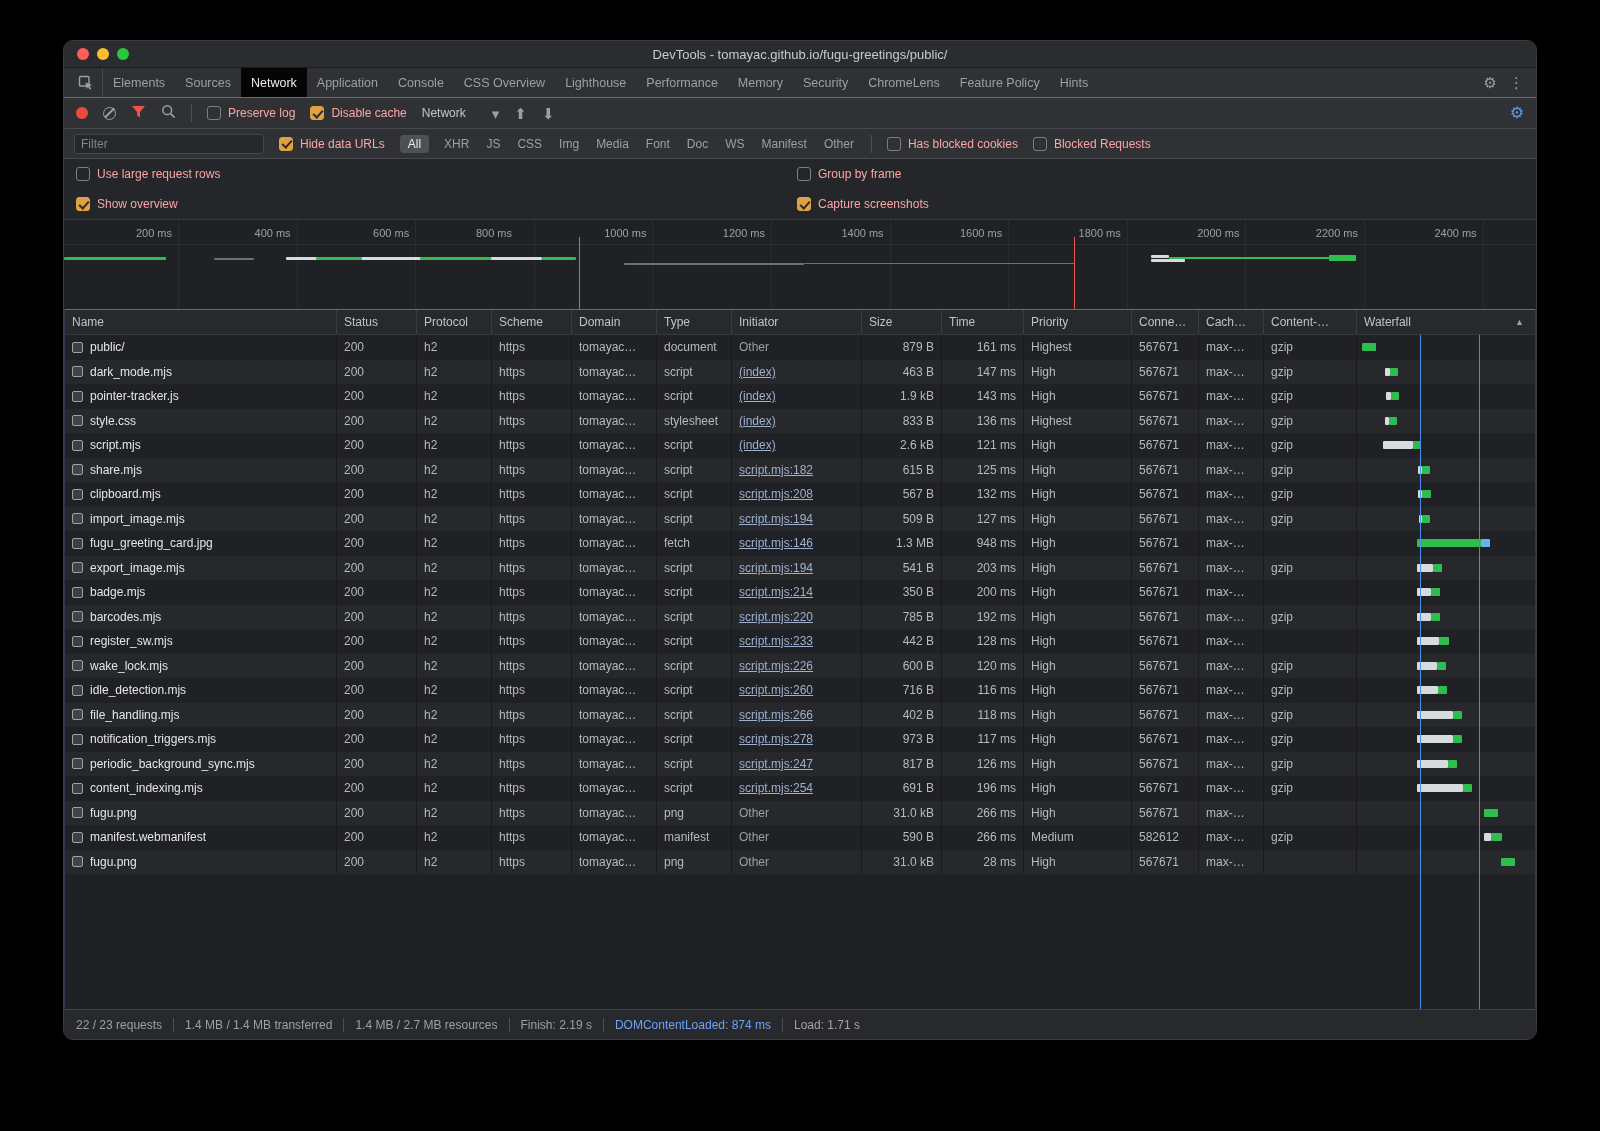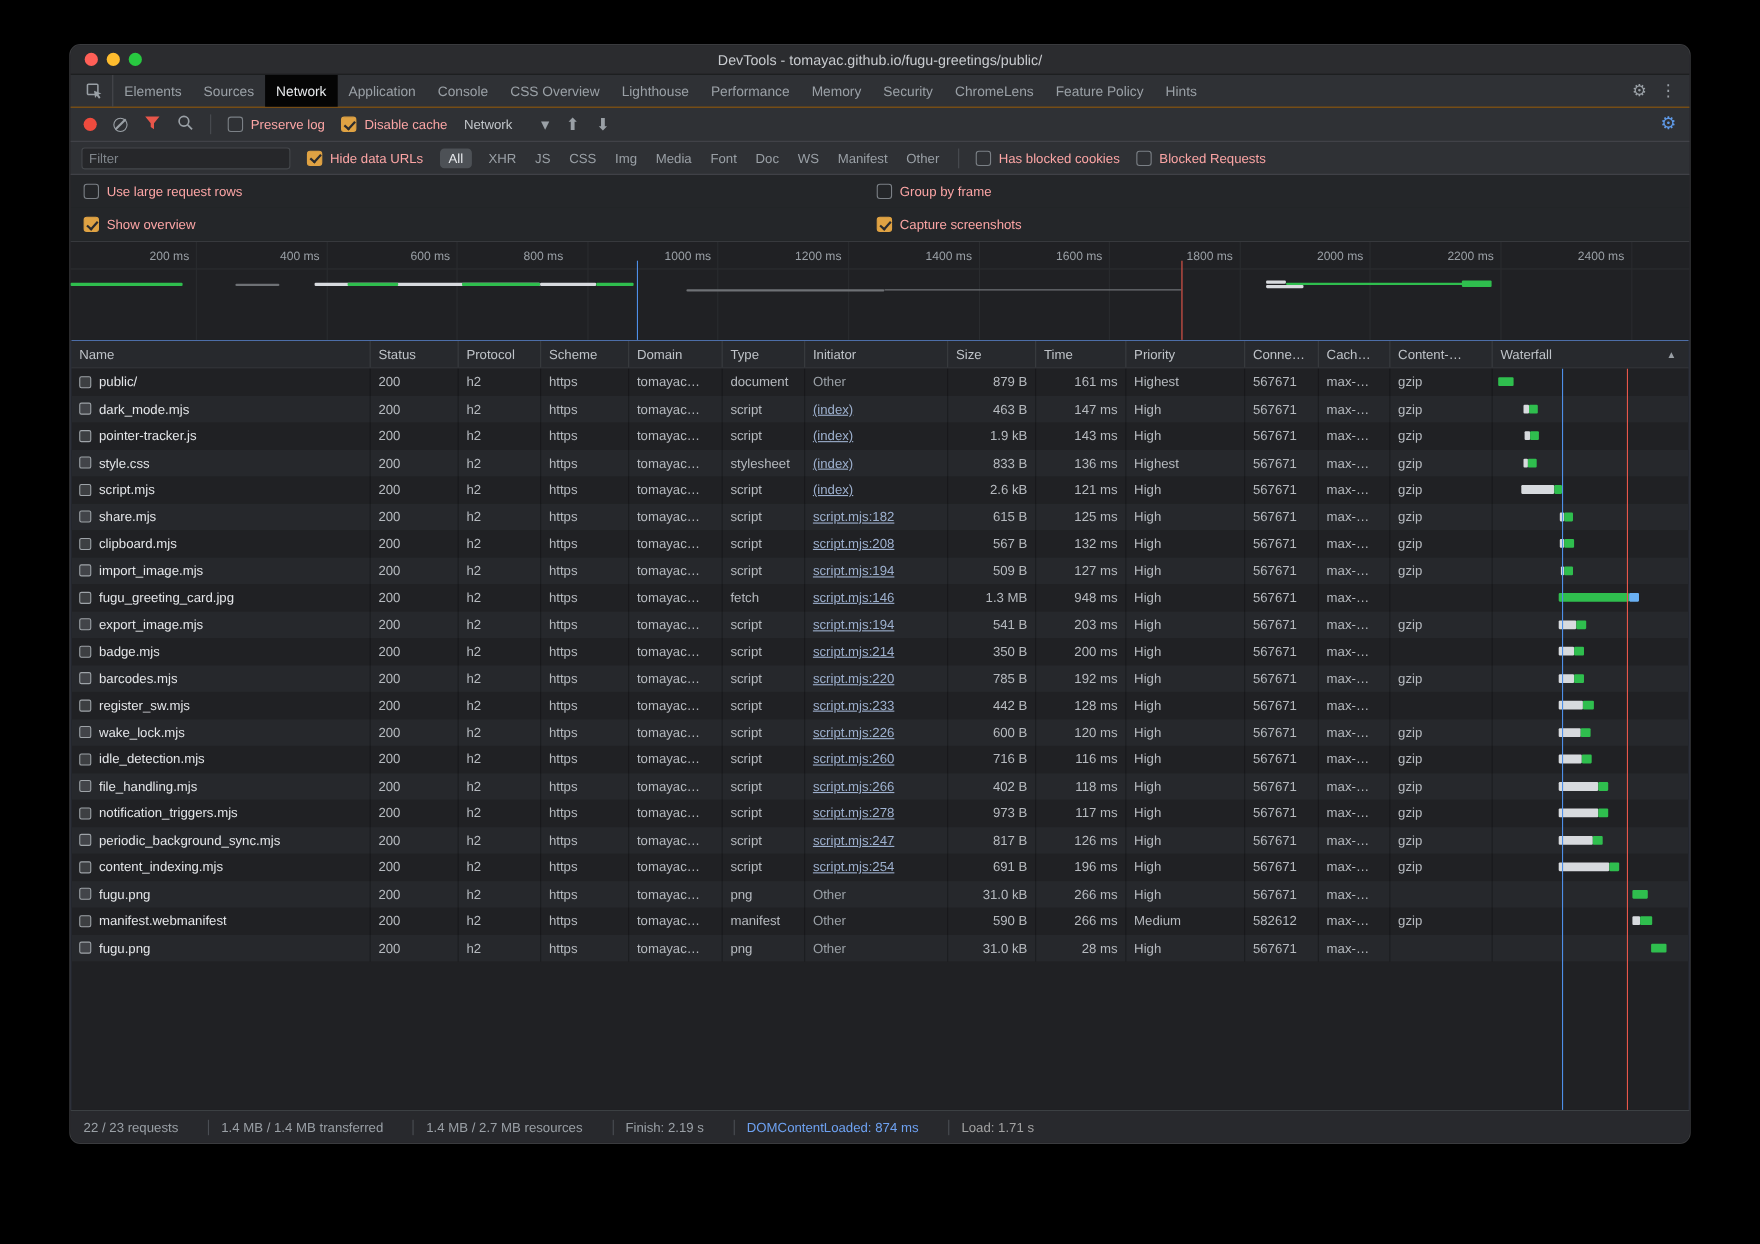--- a/index.html
+++ b/index.html
@@ -106,21 +106,21 @@
   .wfbar.green{background:#2fbe4e;}
   .wfbar.blue{background:#6ab0f3;}
   .tbl-marker{position:absolute;top:0;bottom:0;width:1px;z-index:4;}
   .tbl-marker.blue{background:#4e8fe8;}
   .tbl-marker.red{background:#e8564a;}
 
   
   .statusbar{height:30px;background:#28292d;border-top:1px solid #3c4043;display:flex;align-items:center;padding:0 12px;color:#9aa0a6;flex:0 0 auto;}
   .sb-item{padding:0 11px;white-space:nowrap;}
   .sb-item:first-child{padding-left:0;}
-  .sb-item + .sb-item{border-left:1px solid #4b4e54;margin-left:16px;}
+  .sb-item + .sb-item{border-left:1px solid #4b4e54;}
   .sb-item.blue{color:#6ea2f2;}
   .sb-item.red{color:#a3a3a3;}
 </style>
 </head>
 <body>
 
 <div class="stage">
   <div class="window">
 
     <div class="titlebar">

